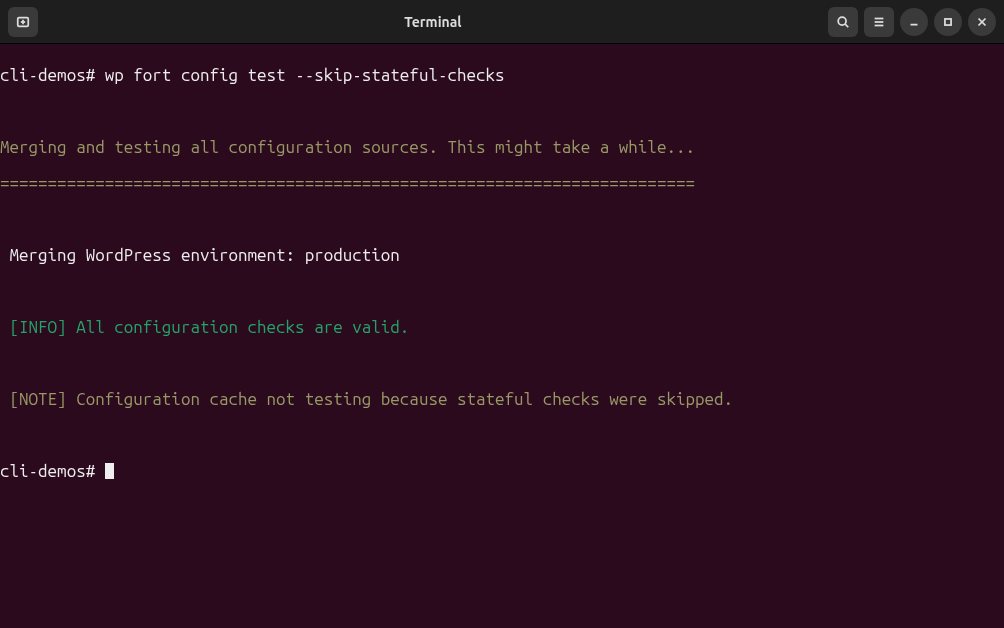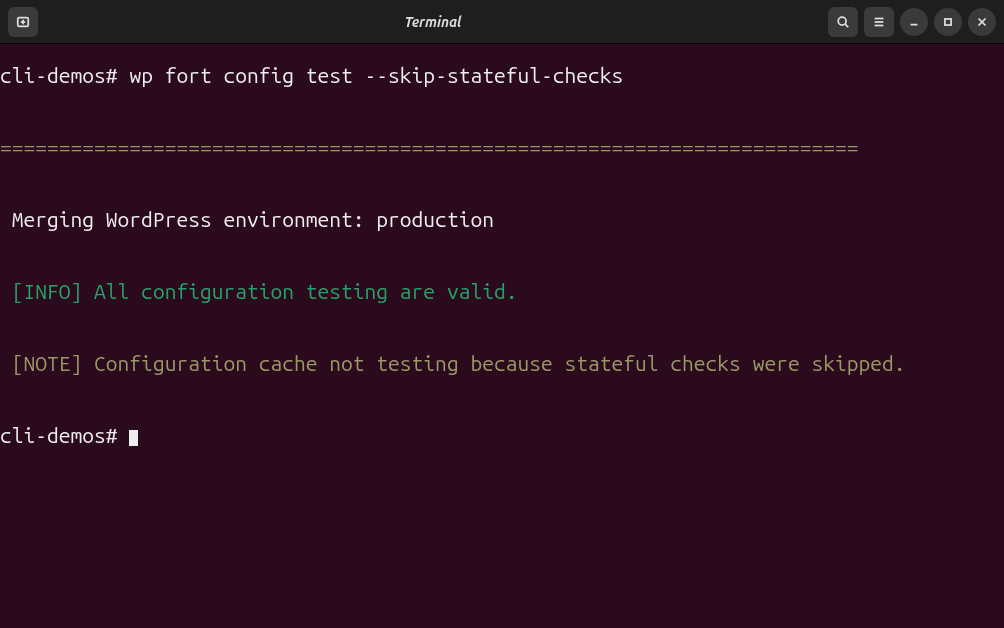--- a/index.html
+++ b/index.html
@@ -10,21 +10,20 @@
       font-family: 'Ubuntu Mono', 'DejaVu Sans Mono', monospace;
       overflow: hidden;
     }
     .titlebar {
       height: 44px;
       background: #1e1e1e;
       display: flex;
       align-items: center;
       padding: 0 8px;
       border-bottom: 1px solid #000;
-      font-style: italic;
     }
     .titlebar-left {
       display: flex;
       align-items: center;
     }
     .titlebar-center {
       flex: 1;
       display: flex;
       justify-content: center;
       align-items: center;
@@ -64,21 +63,21 @@
     }
     .tb-btn svg, .tb-btn-round svg {
       width: 14px;
       height: 14px;
       stroke: #ddd;
       fill: none;
       stroke-width: 2;
     }
     .terminal-body {
       padding: 4px 0;
-      font-size: 21px;
+      font-size: 17px;
       line-height: 18px;
       color: #eee;
       font-family: 'Ubuntu Mono', 'DejaVu Sans Mono', monospace;
       white-space: pre;
     }
     .prompt { color: #eee; }
     .cmd { color: #eee; }
     .olive { color: #999966; }
     .white { color: #eee; }
     .green { color: #26a269; }
@@ -137,22 +136,23 @@
         <line x1="4" y1="4" x2="12" y2="12"></line>
         <line x1="12" y1="4" x2="4" y2="12"></line>
       </svg>
     </div>
   </div>
 </div>
 
 <div class="terminal-body">
 <div class="line"><span class="prompt">cli-demos# </span><span class="cmd">wp fort config test --skip-stateful-checks</span></div>
 <div class="line">&nbsp;</div>
+<div class="line olive">Merging and testing all configuration sources. This might take a while...</div>
 <div class="line olive">=========================================================================</div>
 <div class="line">&nbsp;</div>
 <div class="line white"> Merging WordPress environment: production</div>
 <div class="line">&nbsp;</div>
-<div class="line green"> [INFO] All configuration testing are valid.</div>
+<div class="line green"> [INFO] All configuration checks are valid.</div>
 <div class="line">&nbsp;</div>
 <div class="line olive"> [NOTE] Configuration cache not testing because stateful checks were skipped.</div>
 <div class="line">&nbsp;</div>
 <div class="line"><span class="prompt">cli-demos# </span><span class="cursor"></span></div>
 </div>
 
 </body></html>

